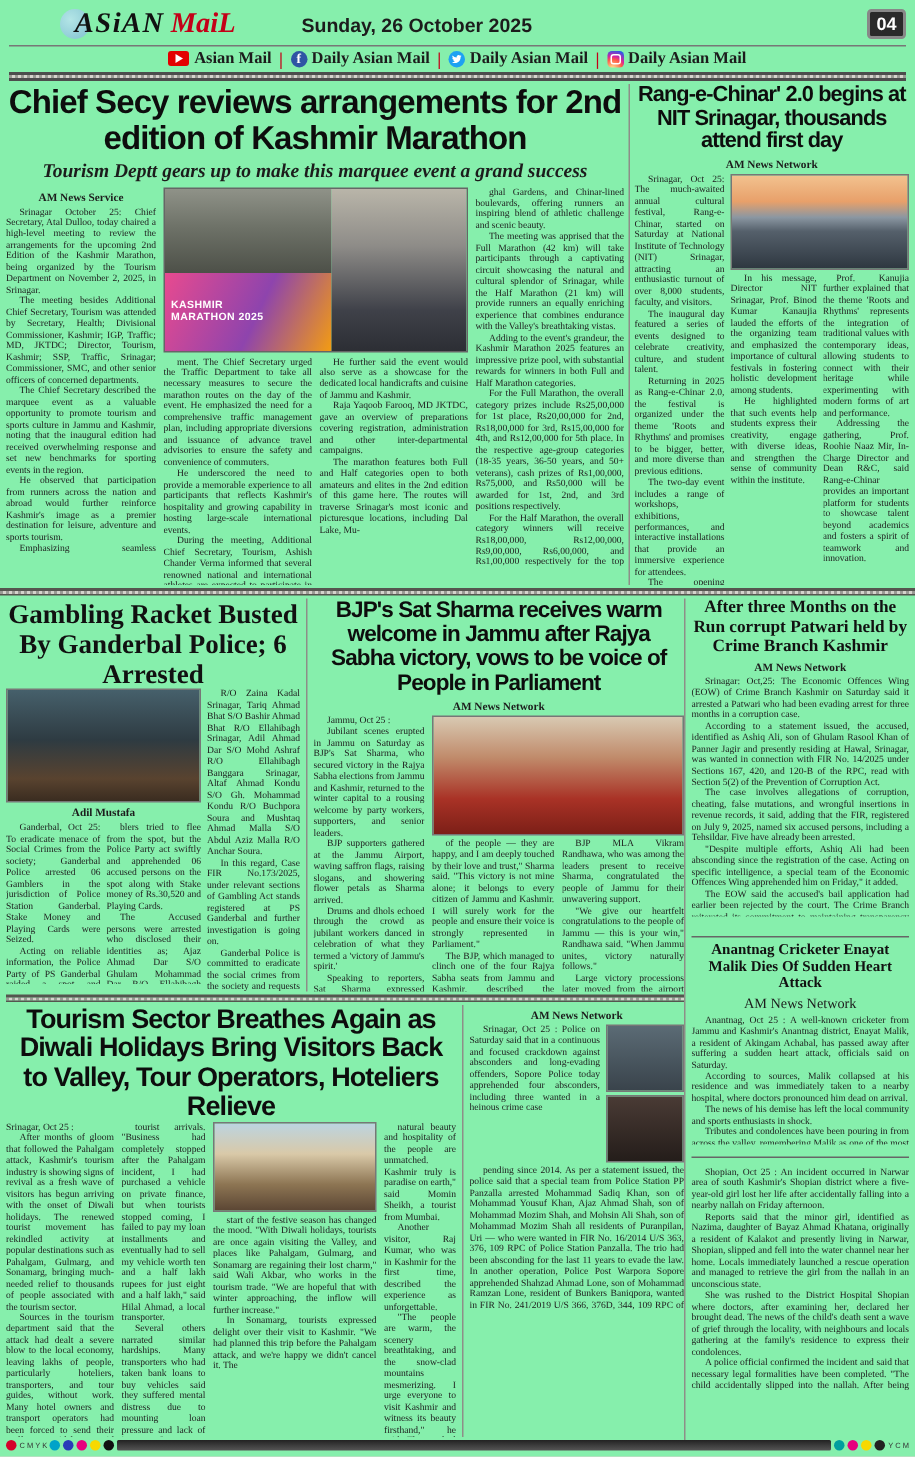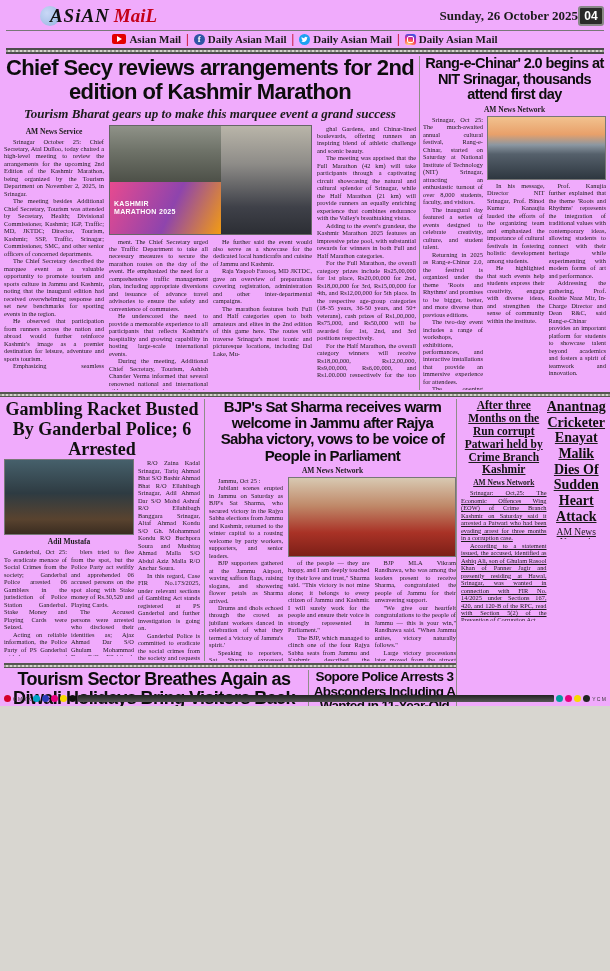--- a/index.html
+++ b/index.html
@@ -1,32 +1,32 @@
 <!DOCTYPE html>
 <html><head>
 <meta charset="utf-8">
 <style>
   * { box-sizing: border-box; margin: 0; padding: 0; }
   html,body { background:#d8d6d0; }
   .page {
-    position:relative; width:610px; height:706px; margin:0 auto;
-    background:#f0abfc; color:#1c1c1c; overflow:hidden;
+    position:relative; width:610px; height:971px; margin:0 auto;
+    background:#86efac; color:#1c1c1c; overflow:hidden;
     font-family:"Liberation Serif", serif;
   }
   
   .masthead { padding:2px 6px 0 6px; }
   .mast-row { display:flex; align-items:center; height:28px; }
   .logo { width:195px; text-align:center; font-style:italic; font-weight:bold; position:relative; }
   .logo .globe { position:absolute; left:34px; top:1px; width:20px; height:20px; border-radius:50%;
     background:radial-gradient(circle at 35% 35%, #bfe3f5, #7fb6d9); opacity:.8; }
   .logo .asian { font-family:"Liberation Serif",serif; font-size:19px; color:#111; letter-spacing:1px; position:relative; }
   .logo .mail  { font-family:"Liberation Serif",serif; font-size:19px; color:#c40018; position:relative; }
   .news-title { flex:0 0 150px; text-align:center;
     font-family:"Liberation Sans",sans-serif; font-weight:900; font-size:30px; letter-spacing:-1px; color:#0a0a0a; line-height:1; }
-  .mast-date { flex:1; text-align:right; font-family:Liberation Serif, serif; font-weight:bold; font-size:13px; }
+  .mast-date { flex:1; text-align:left; font-family:Liberation Sans, sans-serif; font-weight:bold; font-size:13px; }
   .page-no { width:26px; height:20px; background:#2a2a2a; border:2px solid #888; border-radius:3px;
     color:#fff; font-family:"Liberation Sans",sans-serif; font-weight:bold; font-size:12px;
     display:flex; align-items:center; justify-content:center; }
   .social-row { display:flex; align-items:center; justify-content:center; gap:5px; height:17px;
     border-top:1px solid #777; font-family:"Liberation Serif",serif; font-weight:bold; font-size:11px; }
   .social-item { display:flex; align-items:center; gap:3px; }
   .social-sep { color:#c40018; font-weight:bold; font-size:12px; }
   .ic { display:inline-flex; align-items:center; justify-content:center; }
   .ic-yt { width:14px; height:10px; background:#e30000; border-radius:2px; }
   .ic-yt::after { content:""; border-left:5px solid #fff; border-top:3px solid transparent; border-bottom:3px solid transparent; }
@@ -109,25 +109,25 @@
   .t-mid .bodycol { flex:1; margin-top:2px; }
   .art-sopore { flex:1; }
   .art-sopore .hl-sans { font-size:13.5px; }
   .s-top { display:flex; gap:4px; height:92px; }
   .s-top .bodycol { flex:1; }
   .s-photos { width:52px; display:flex; flex-direction:column; gap:2px; }
   .ph-sopore1 { flex:1; background:linear-gradient(180deg,#5b6b75,#39434b); }
   .ph-sopore2 { flex:1; background:linear-gradient(180deg,#4a3b35,#241d1a); }
   .s-rest { height:96px; margin-top:2px; }
   
-  .right-rail { flex:1; display:flex; flex-direction:row; padding-left:4px;text-decoration:underline; }
+  .right-rail { flex:1; display:flex; flex-direction:column; padding-left:4px; }
   .art-patwari { height:222px; }
   .art-patwari .hl-serif { font-size:11.5px; }
   .art-anantnag { height:140px; }
-  .art-anantnag .hl-serif { font-size:14px; }
+  .art-anantnag .hl-serif { font-size:10px; }
   .art-minorgirl { flex:1; }
   .art-minorgirl .hl-serif { font-size:11.5px; }
   .rail-sep { border-top:1px solid #666; margin:3px 0; }
   
   .printbar { position:absolute; left:4px; right:4px; bottom:3px; height:9px; display:flex; align-items:center; gap:2px; }
   .dot { width:7px; height:7px; border-radius:50%; flex:0 0 auto; }
   .regletter { font-family:"Liberation Sans",sans-serif; font-size:5px; color:#333; }
   .bar { flex:1; height:7px; background:linear-gradient(180deg,#222,#555); border-radius:1px; }
 </style>
 </head>
@@ -170,21 +170,21 @@
         <span>Daily Asian Mail</span>
       </span>
     </div>
   </header>
   <div class="rule-heavy"></div>
 
   <section class="band-top">
 
     <article class="art-marathon">
       <h1 class="hl-sans">Chief Secy reviews arrangements for 2nd edition of Kashmir Marathon</h1>
-      <div class="subhead">Tourism Bharat gears up to make this marquee event a grand success</div>
+      <div class="subhead">Tourism Deptt gears up to make this marquee event a grand success</div>
       <div class="marathon-body">
         <div class="m-col1">
           <div class="byline">AM News Service</div>
           <div class="bodycol" style="height:232px">
               <p>Srinagar October 25: Chief Secretary, Atal Dulloo, today chaired a high-level meeting to review the arrangements for the upcoming 2nd Edition of the Kashmir Marathon, being organized by the Tourism Department on November 2, 2025, in Srinagar.</p>
               <p>The meeting besides Additional Chief Secretary, Tourism was attended by Secretary, Health; Divisional Commissioner, Kashmir; IGP, Traffic; MD, JKTDC; Director, Tourism, Kashmir; SSP, Traffic, Srinagar; Commissioner, SMC, and other senior officers of concerned departments.</p>
               <p>The Chief Secretary described the marquee event as a valuable opportunity to promote tourism and sports culture in Jammu and Kashmir, noting that the inaugural edition had received overwhelming response and set new benchmarks for sporting events in the region.</p>
               <p>He observed that participation from runners across the nation and abroad would further reinforce Kashmir's image as a premier destination for leisure, adventure and sports tourism.</p>
               <p>Emphasizing seamless coordination among all departments, Dulloo directed the concerned to ensure foolproof arrangements for visiting athletes and participants, covering aspects such as transportation, accommodation, medical care, security, sanitation, and event manage-</p>
             </div>
@@ -347,21 +347,20 @@
                 <p>natural beauty and hospitality of the people are unmatched. Kashmir truly is paradise on earth," said Momin Sheikh, a tourist from Mumbai.</p>
                 <p>Another visitor, Raj Kumar, who was in Kashmir for the first time, described the experience as unforgettable.</p>
                 <p>"The people are warm, the scenery breathtaking, and the snow-clad mountains mesmerizing. I urge everyone to visit Kashmir and witness its beauty firsthand," he said. The gradual return of tourists has restored confidence among those dependent on the sector, who hope that the coming winter season will bring sustained growth and stability to Kashmir's tourism industry. [KNT]</p>
               </div>
           </div>
         </article>
 
         <div class="vrule"></div>
 
         <article class="art-sopore">
-          <h2 class="hl-sans">Sopore Police Arrests 3 Absconders Including A Wanted in 11-Year-Old Heinous Case</h2>
           <div class="byline">AM News Network</div>
           <div class="s-top">
             <div class="bodycol">
                 <p>Srinagar, Oct 25 : Police on Saturday said that in a continuous and focused crackdown against absconders and long-evading offenders, Sopore Police today apprehended four absconders, including three wanted in a heinous crime case</p>
               </div>
             <div class="s-photos">
               <div class="ph-sopore1 photo"></div>
               <div class="ph-sopore2 photo"></div>
             </div>
           </div>

